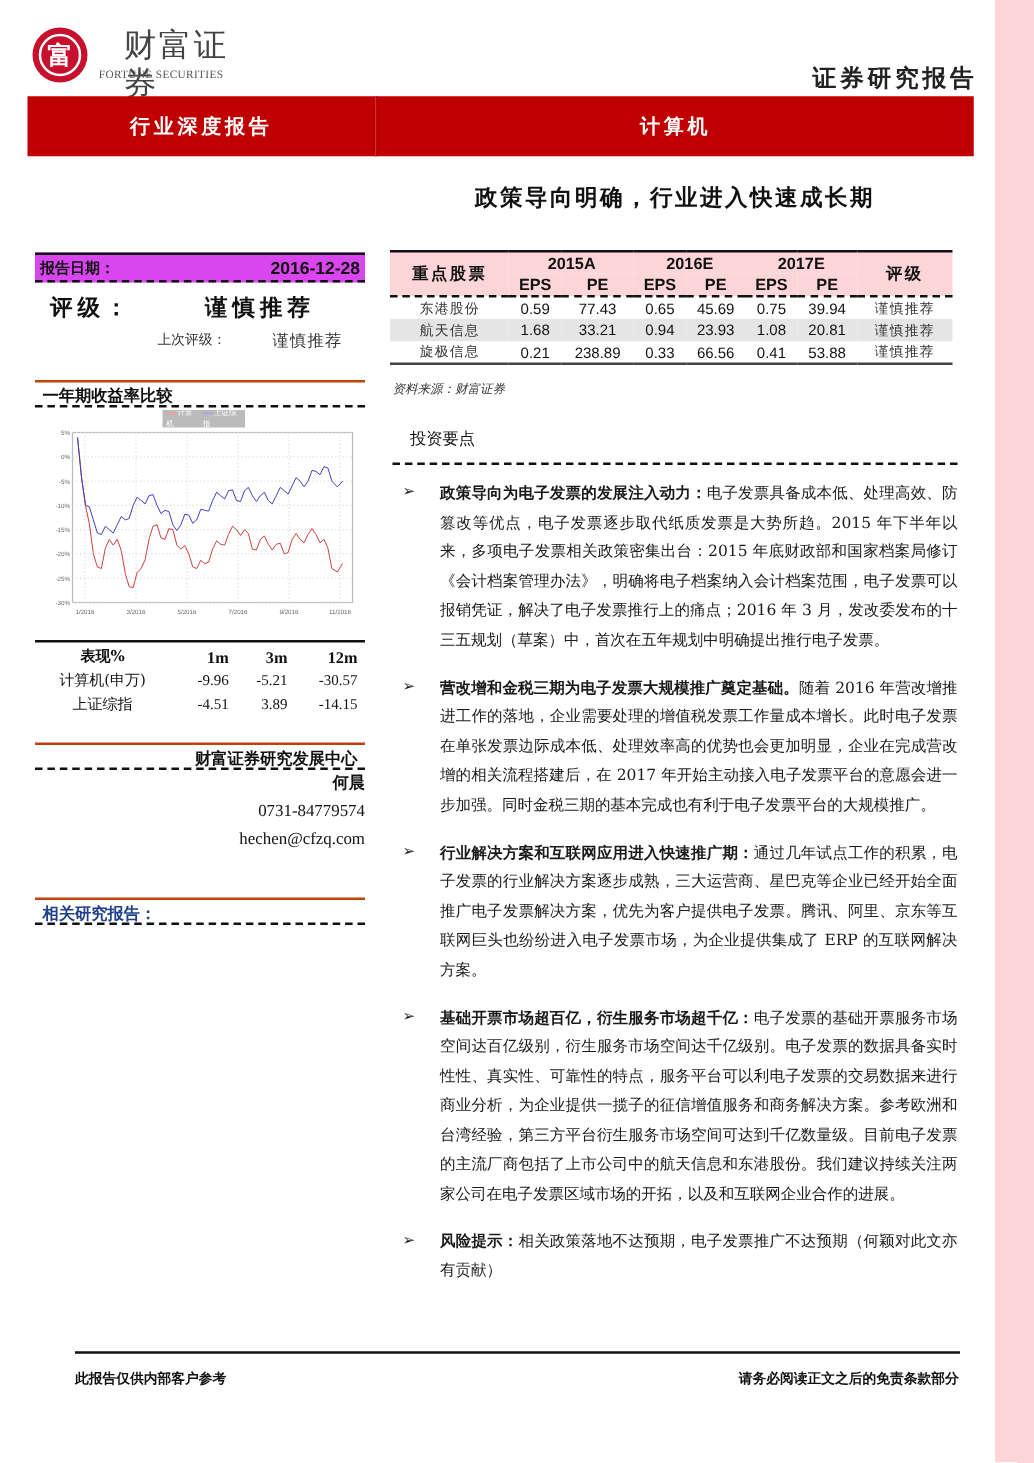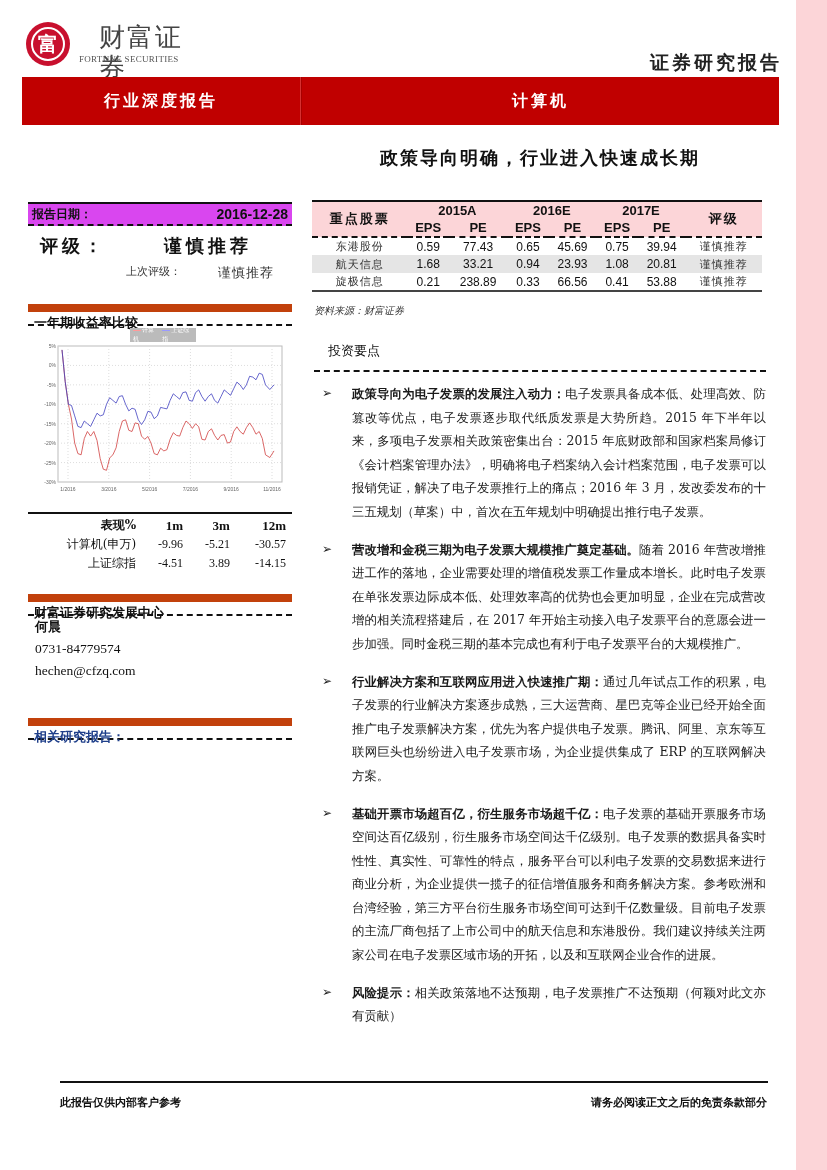--- a/index.html
+++ b/index.html
@@ -27,33 +27,33 @@
   .lc { position: absolute; left: 28px; width: 264px; }
   .date-row { top: 202px; height: 24px; background: #d946ef; border-top: 2px solid #111; border-bottom: 2px dashed #111; display: flex; justify-content: space-between; align-items: center; padding: 0 4px; font-size: 12px; font-weight: bold; }
   .date-row .d { font-family: "Liberation Sans", sans-serif; font-size: 14px; }
   .rating { top: 234px; height: 28px; font-size: 18px; font-weight: bold; }
   .rating .lbl { position: absolute; left: 12px; top: 0; letter-spacing: 4px; }
   .rating .val { position: absolute; left: 136px; top: 0; letter-spacing: 4px; }
   .prev { top: 264px; height: 16px; font-size: 11px; color: #333; }
   .prev .lbl { position: absolute; left: 98px; }
   .prev .val { position: absolute; left: 190px; font-size: 13px; letter-spacing: 1px; }
 
-  .sec-head { height: 22px; font-size: 13px; font-weight: bold; border-top: 8px solid #c2410c; border-bottom: 2px dashed #111; padding: 2px 6px; }
+  .sec-head { height: 22px; font-size: 13px; font-weight: bold; border-top: 2px solid #c2410c; border-bottom: 2px dashed #111; padding: 2px 6px; }
   .chart-box { top: 326px; left: 40px; width: 250px; height: 170px; }
   .legend { position: absolute; left: 90px; top: 2px; width: 66px; height: 14px; background: #bbb; font-size: 6px; color: #fff; display: flex; align-items: center; gap: 4px; padding: 0 3px; font-family: "Liberation Sans", sans-serif; }
   .legend .sw { display: inline-block; width: 8px; height: 1px; vertical-align: middle; margin-right: 1px; }
 
   .perf { top: 512px; height: 66px; border-top: 2px solid #111; font-size: 12px; }
   .perf table { width: 100%; border-collapse: collapse; margin-top: 2px; }
   .perf td, .perf th { height: 19px; text-align: right; padding-right: 6px; font-family: "Liberation Serif", serif; font-size: 12px; }
   .perf th { font-weight: bold; font-size: 13px; }
-  .perf td.nm, .perf th.nm { text-align: right; font-family: "DejaVu Serif", serif; font-size: 12px; }
+  .perf td.nm, .perf th.nm { text-align: center; font-family: "DejaVu Serif", serif; font-size: 12px; }
   .perf th.nm { font-size: 12px; }
 
-  .center { top: 594px; }
+  .center { top: 594px; text-align: right; }
   .contact { font-family: "Liberation Serif", serif; font-size: 13.5px; line-height: 22px; padding-left: 7px; }
   .contact .name { font-family: "DejaVu Serif", serif; font-weight: bold; font-size: 13px; }
   .related { top: 718px; }
   .related .sec-head { color: #1f3f8a; }
 
   
   .stk { position: absolute; left: 312px; top: 200px; width: 450px; }
   .stk table { width: 100%; border-collapse: collapse; }
   .stk thead tr.h { background: #fcd5d8; }
   .stk thead th { font-family: "Liberation Sans", sans-serif; font-size: 13px; font-weight: bold; height: 18px; text-align: center; }

